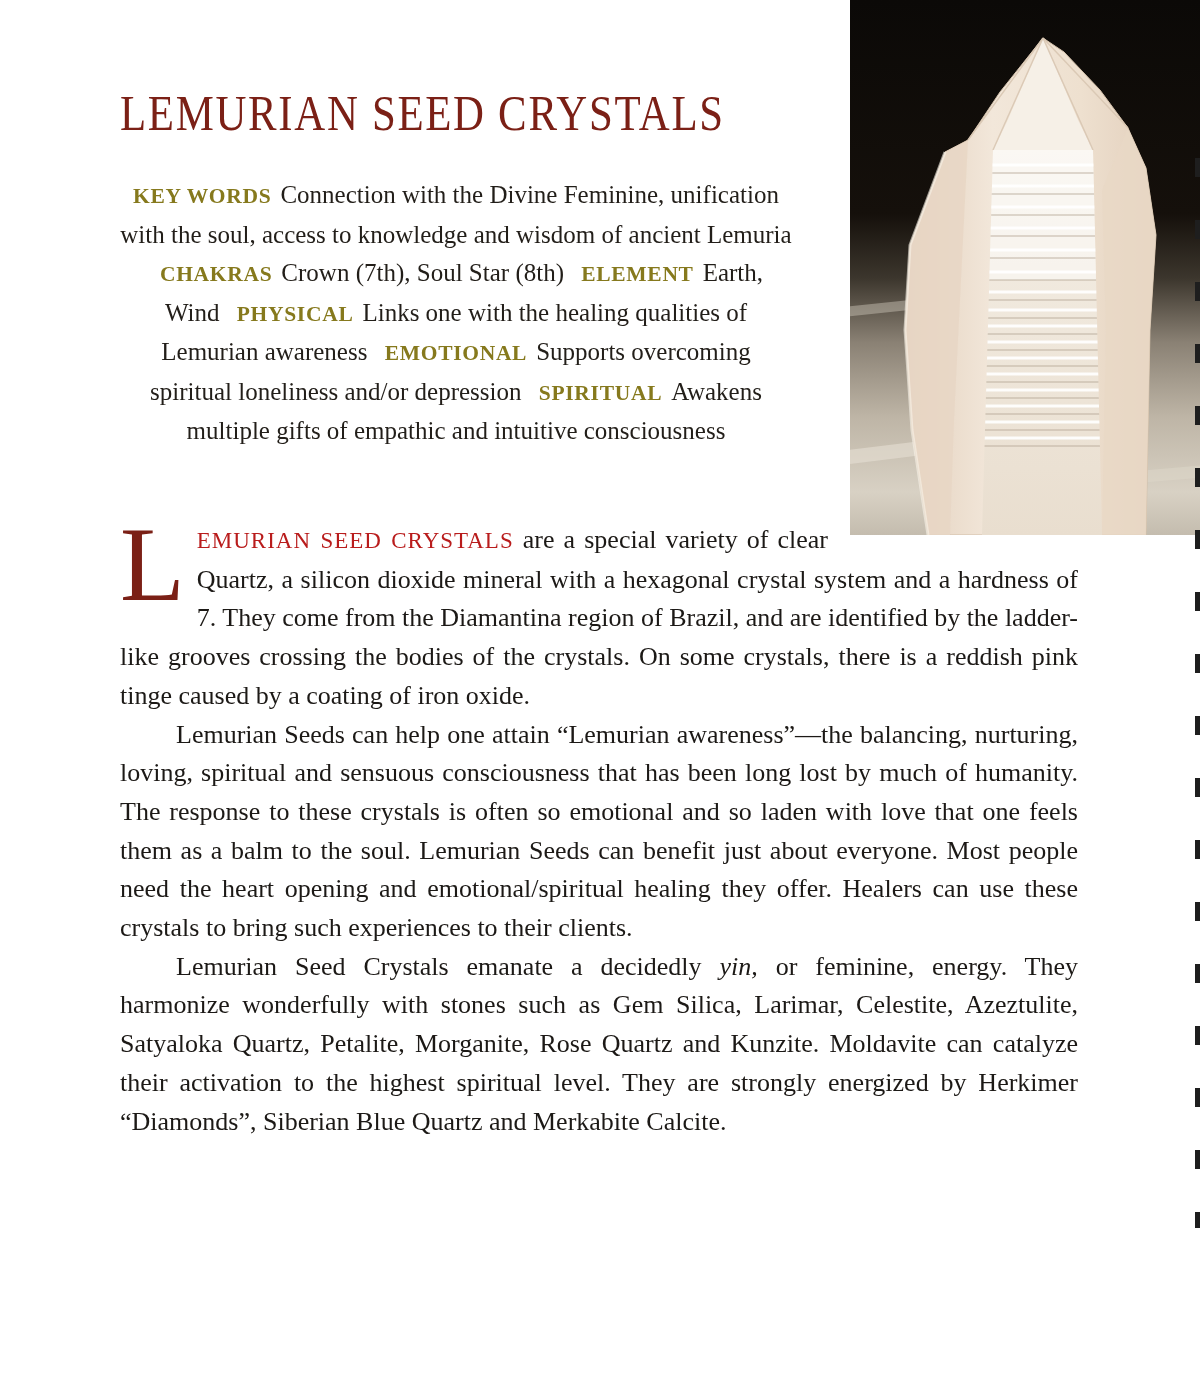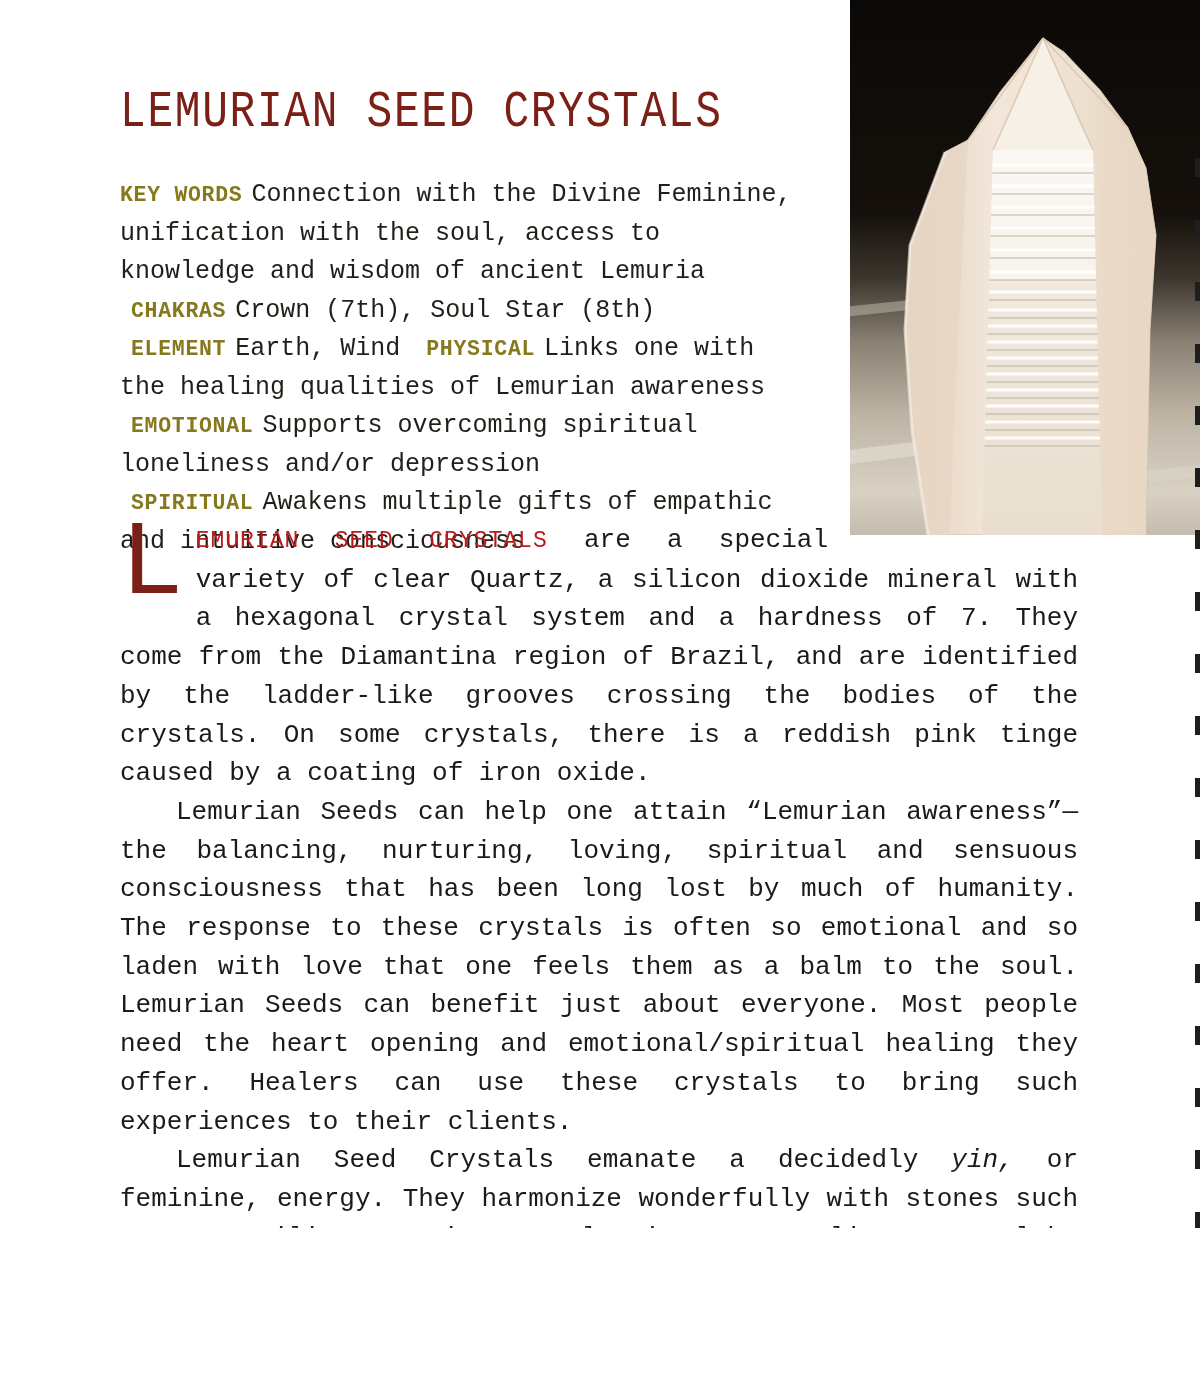--- a/index.html
+++ b/index.html
@@ -1,29 +1,29 @@
 <!DOCTYPE html>
 <html lang="en"><head>
 <meta charset="utf-8">
 <style>
   html,body{margin:0;padding:0;background:#ffffff;}
   .page{
     position:relative;width:1200px;height:1228px;background:#ffffff;
-    font-family:Liberation Mono, monospace;overflow:hidden;color:#1c1916;
+    font-family:Liberation Serif, serif;overflow:hidden;color:#1c1916;
   }
   
   .title{
     position:absolute;left:120px;top:84px;margin:0;
     font-size:51px;font-weight:400;color:#7b2016;letter-spacing:2px;
     transform:scaleX(.84);transform-origin:left top;white-space:nowrap;
   }
   
   .props{
     position:absolute;left:120px;top:176px;width:672px;margin:0;
-    font-size:25px;line-height:38.5px;color:#221e19;text-align:left;
+    font-size:25px;line-height:38.5px;color:#221e19;text-align:center;
   }
   .prop-label{
     font-weight:700;color:#86791d;font-size:21.5px;letter-spacing:.7px;
     margin-right:9px;
   }
   .prop:not(:first-child) .prop-label{margin-left:11px;}
   
   .photo{position:absolute;left:850px;top:0;width:350px;height:535px;}
   .photo svg{display:block;}
   

